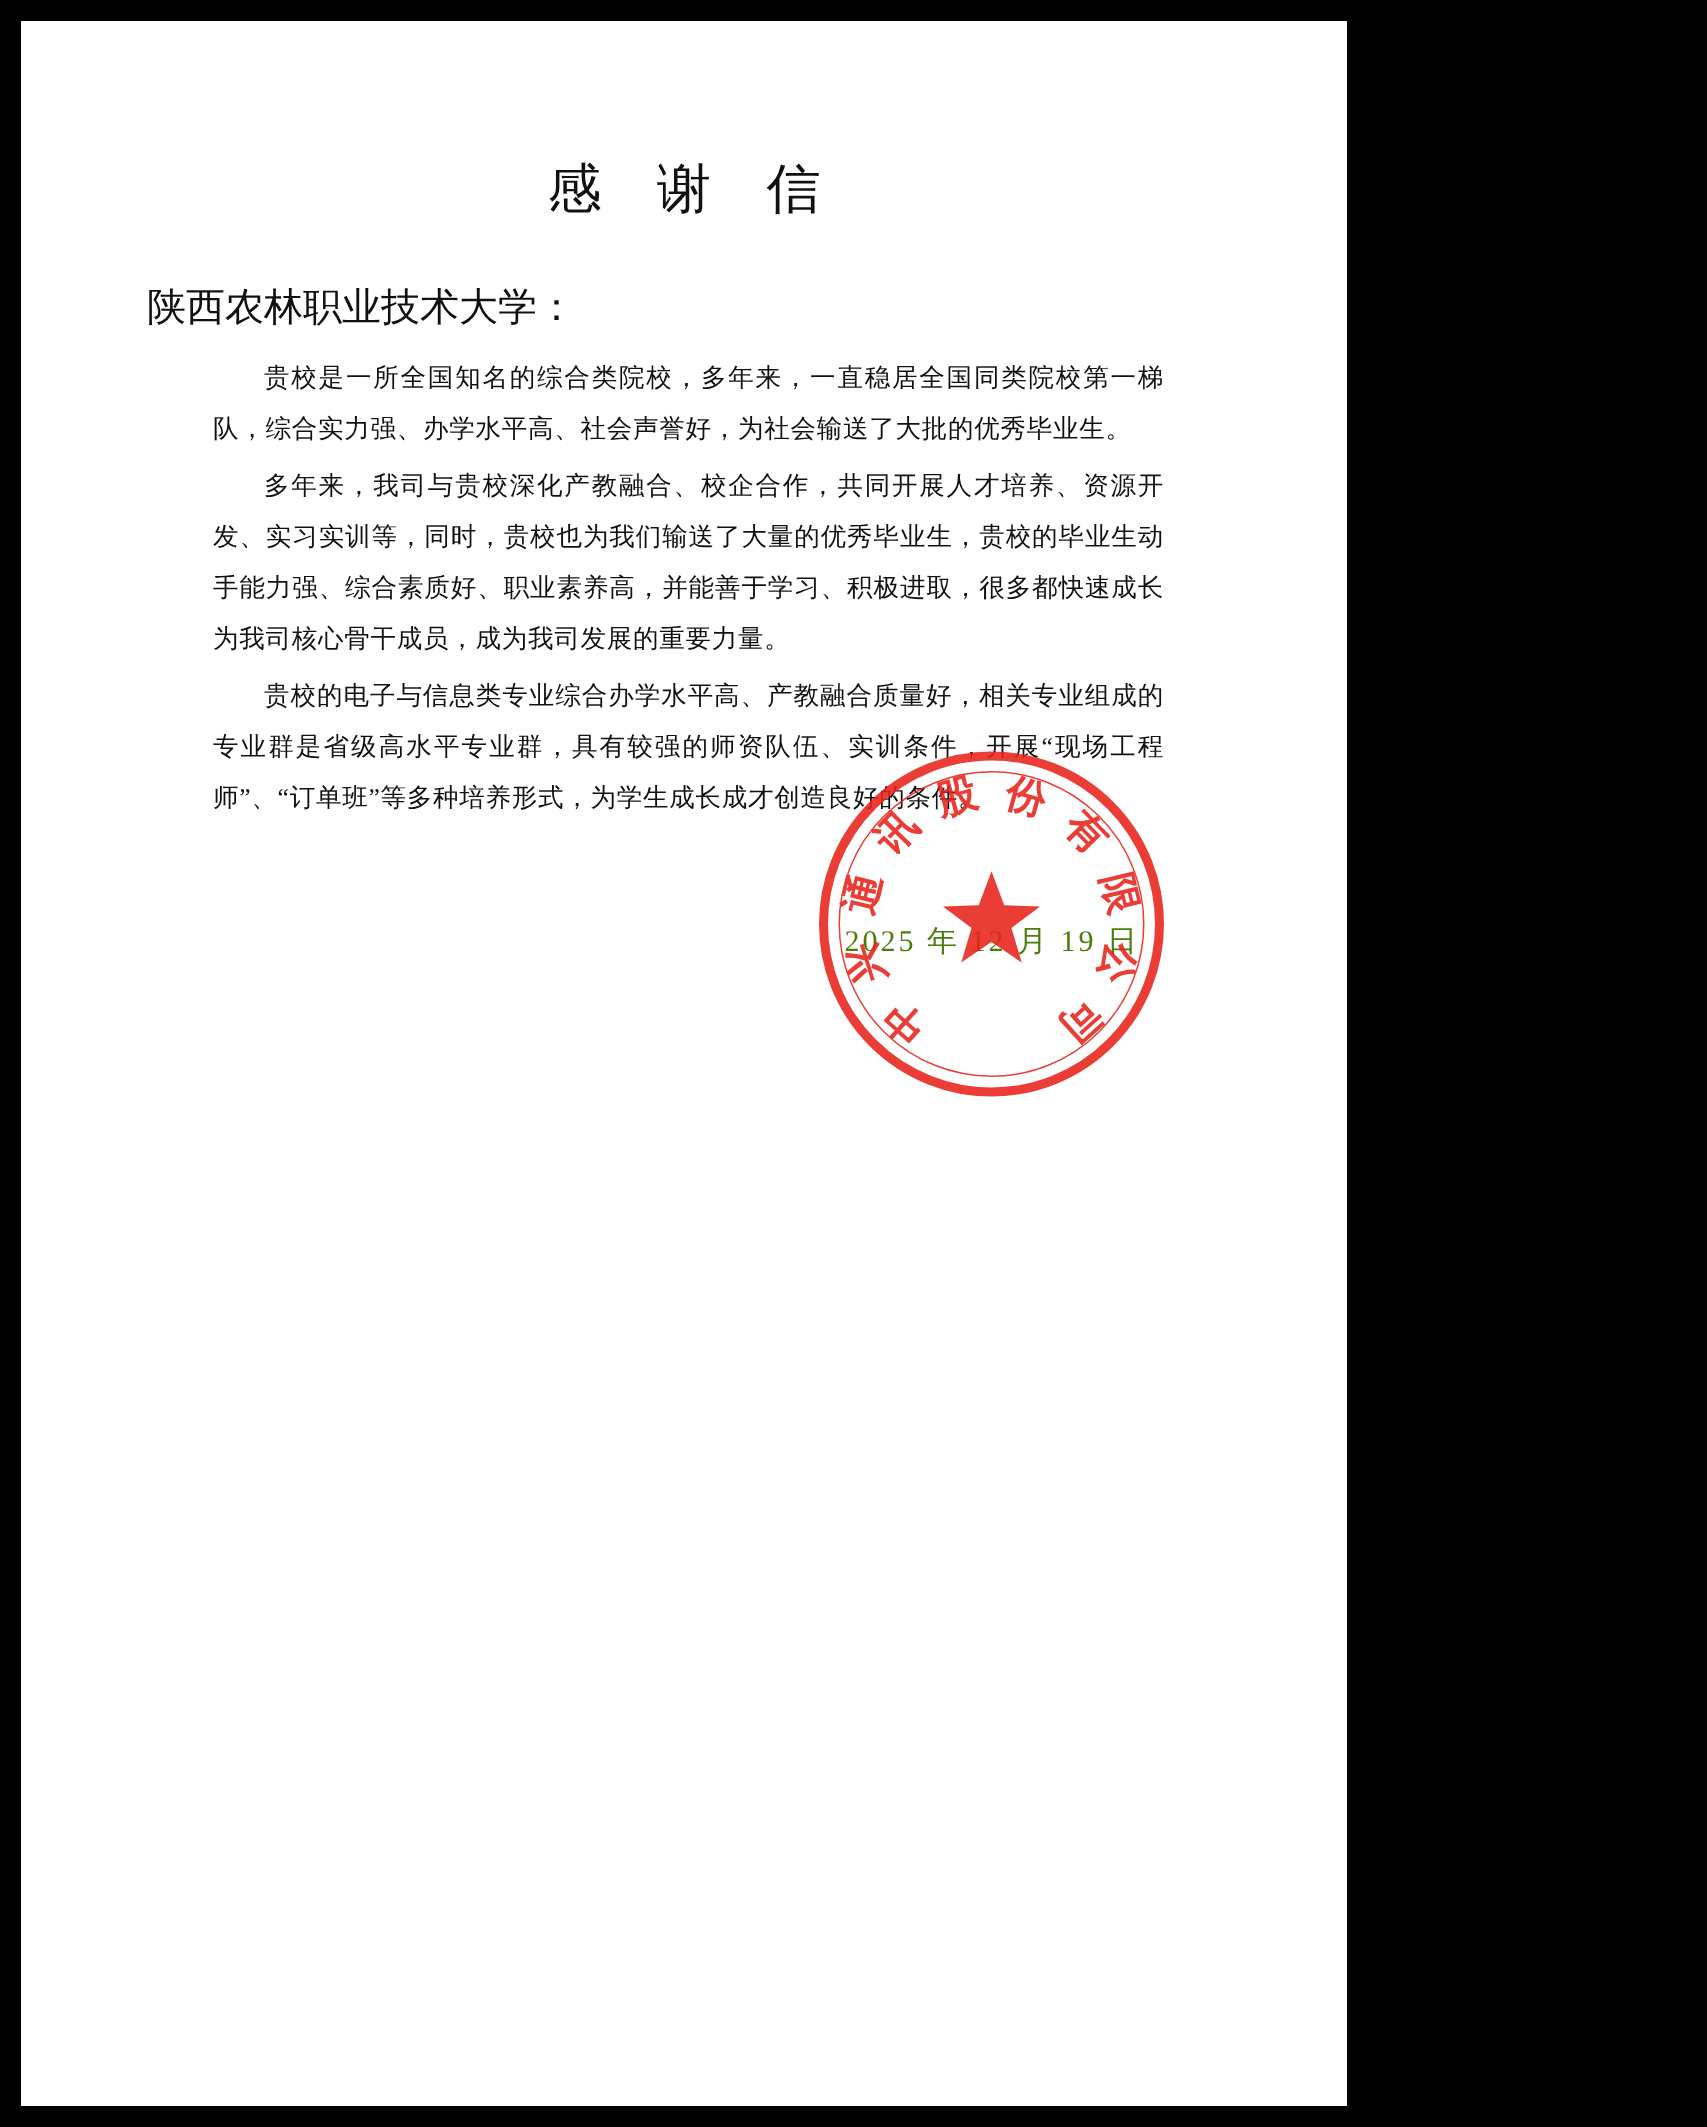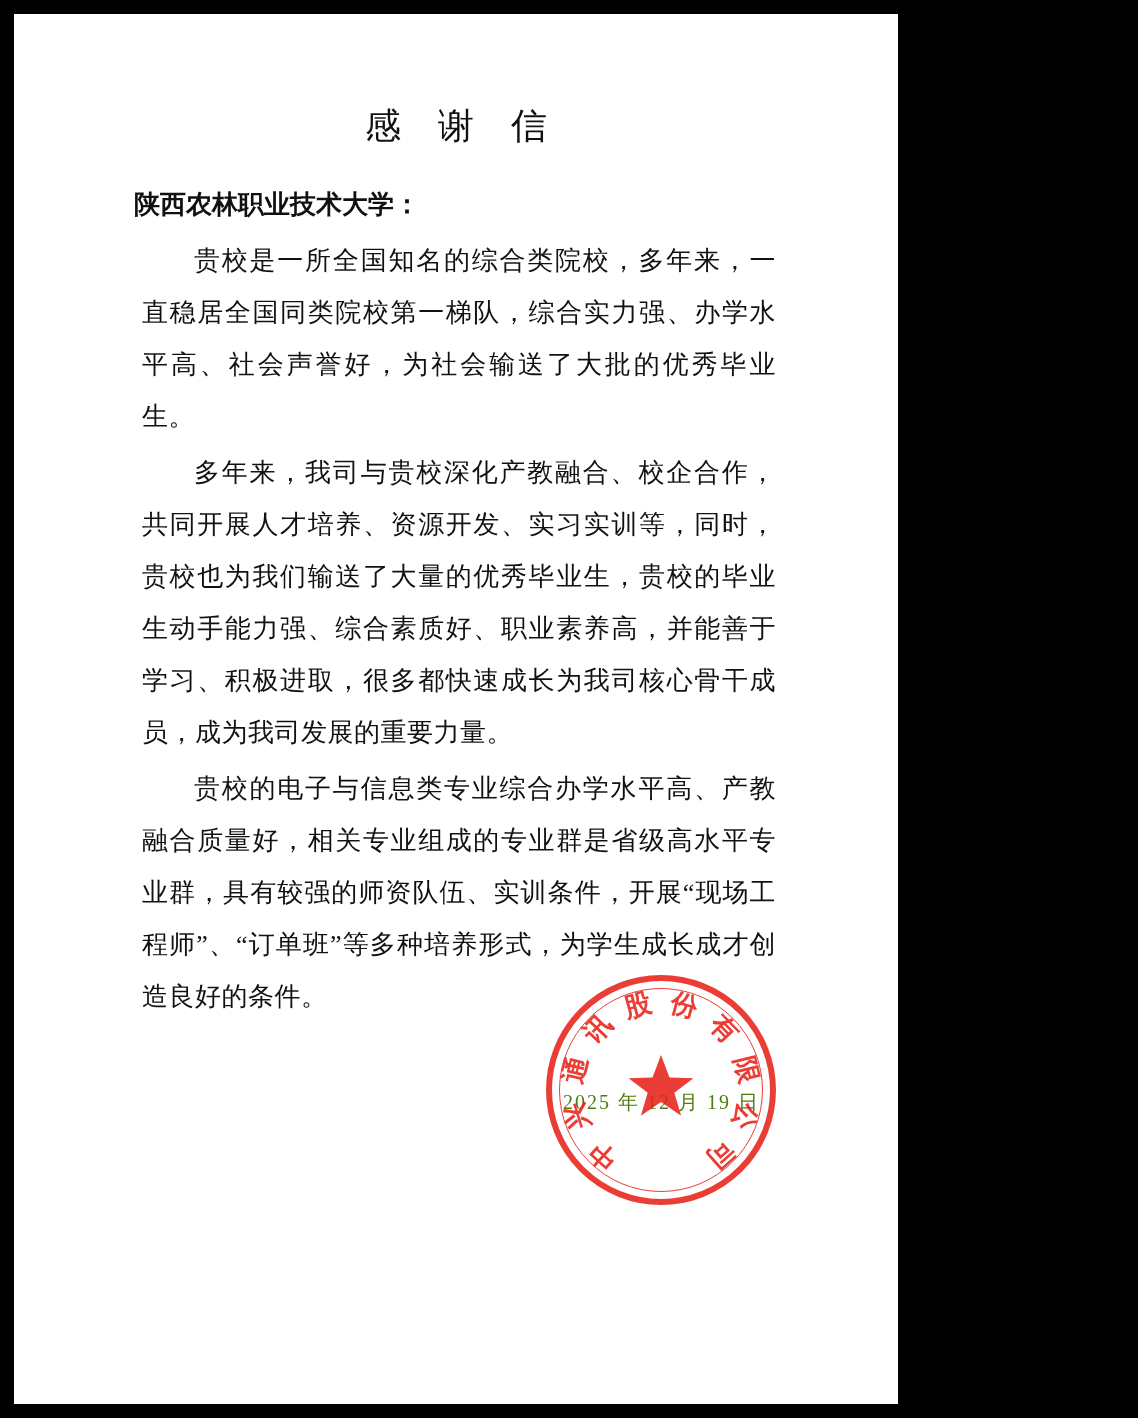--- a/index.html
+++ b/index.html
@@ -30,30 +30,29 @@
     margin-top: 88px;
     margin-bottom: 30px;
     color: #111;
     font-weight: 500;
     text-indent: 14px;
   }
   .salutation {
     font-size: 26px;
     color: #111;
     margin: 0 0 6px 0;
-    padding-left: 120px;
+    padding-left: 84px;
     line-height: 1.85;
-    font-weight: bold;
   }
   .body-block {
     padding-left: 128px;
     padding-right: 122px;
   }
   .para {
-    font-size: 26px;
+    font-size: 17px;
     color: #111;
     line-height: 2.0;
     margin: 0 0 4px 0;
     text-indent: 2em;
     text-align: justify;
     text-justify: inter-ideograph;
     letter-spacing: 0.5px;
   }
   .signature-area {
     position: relative;

